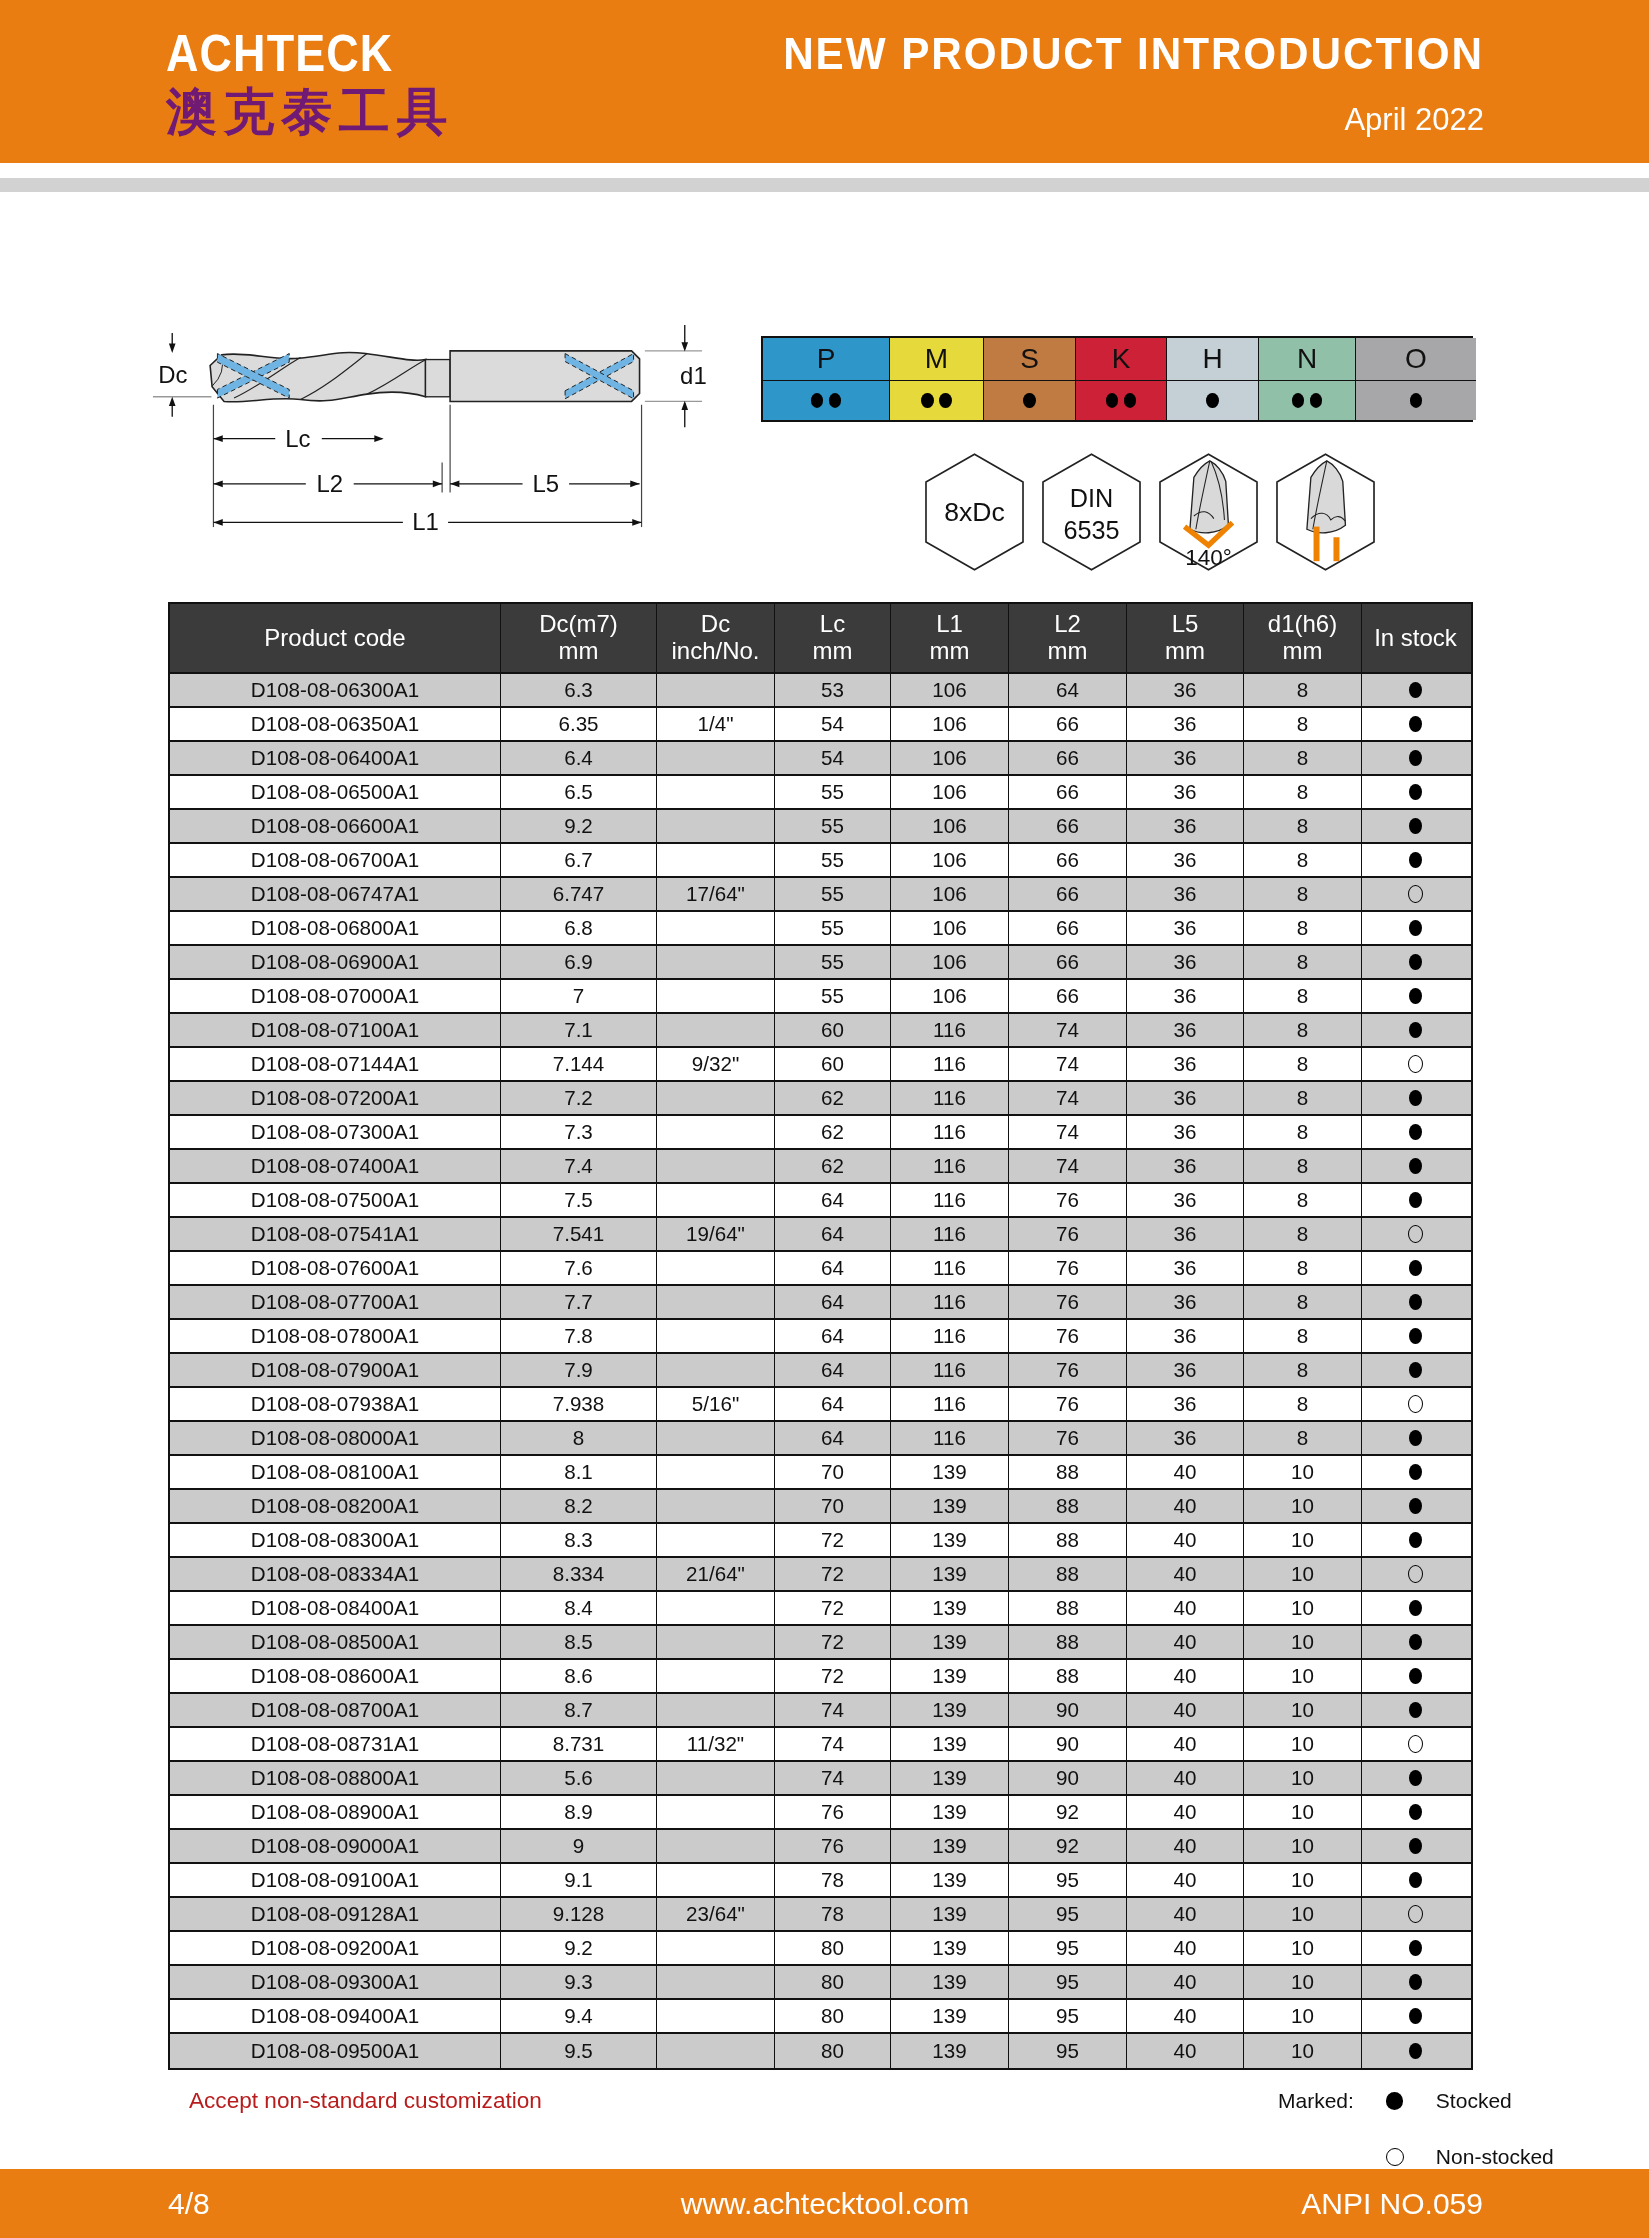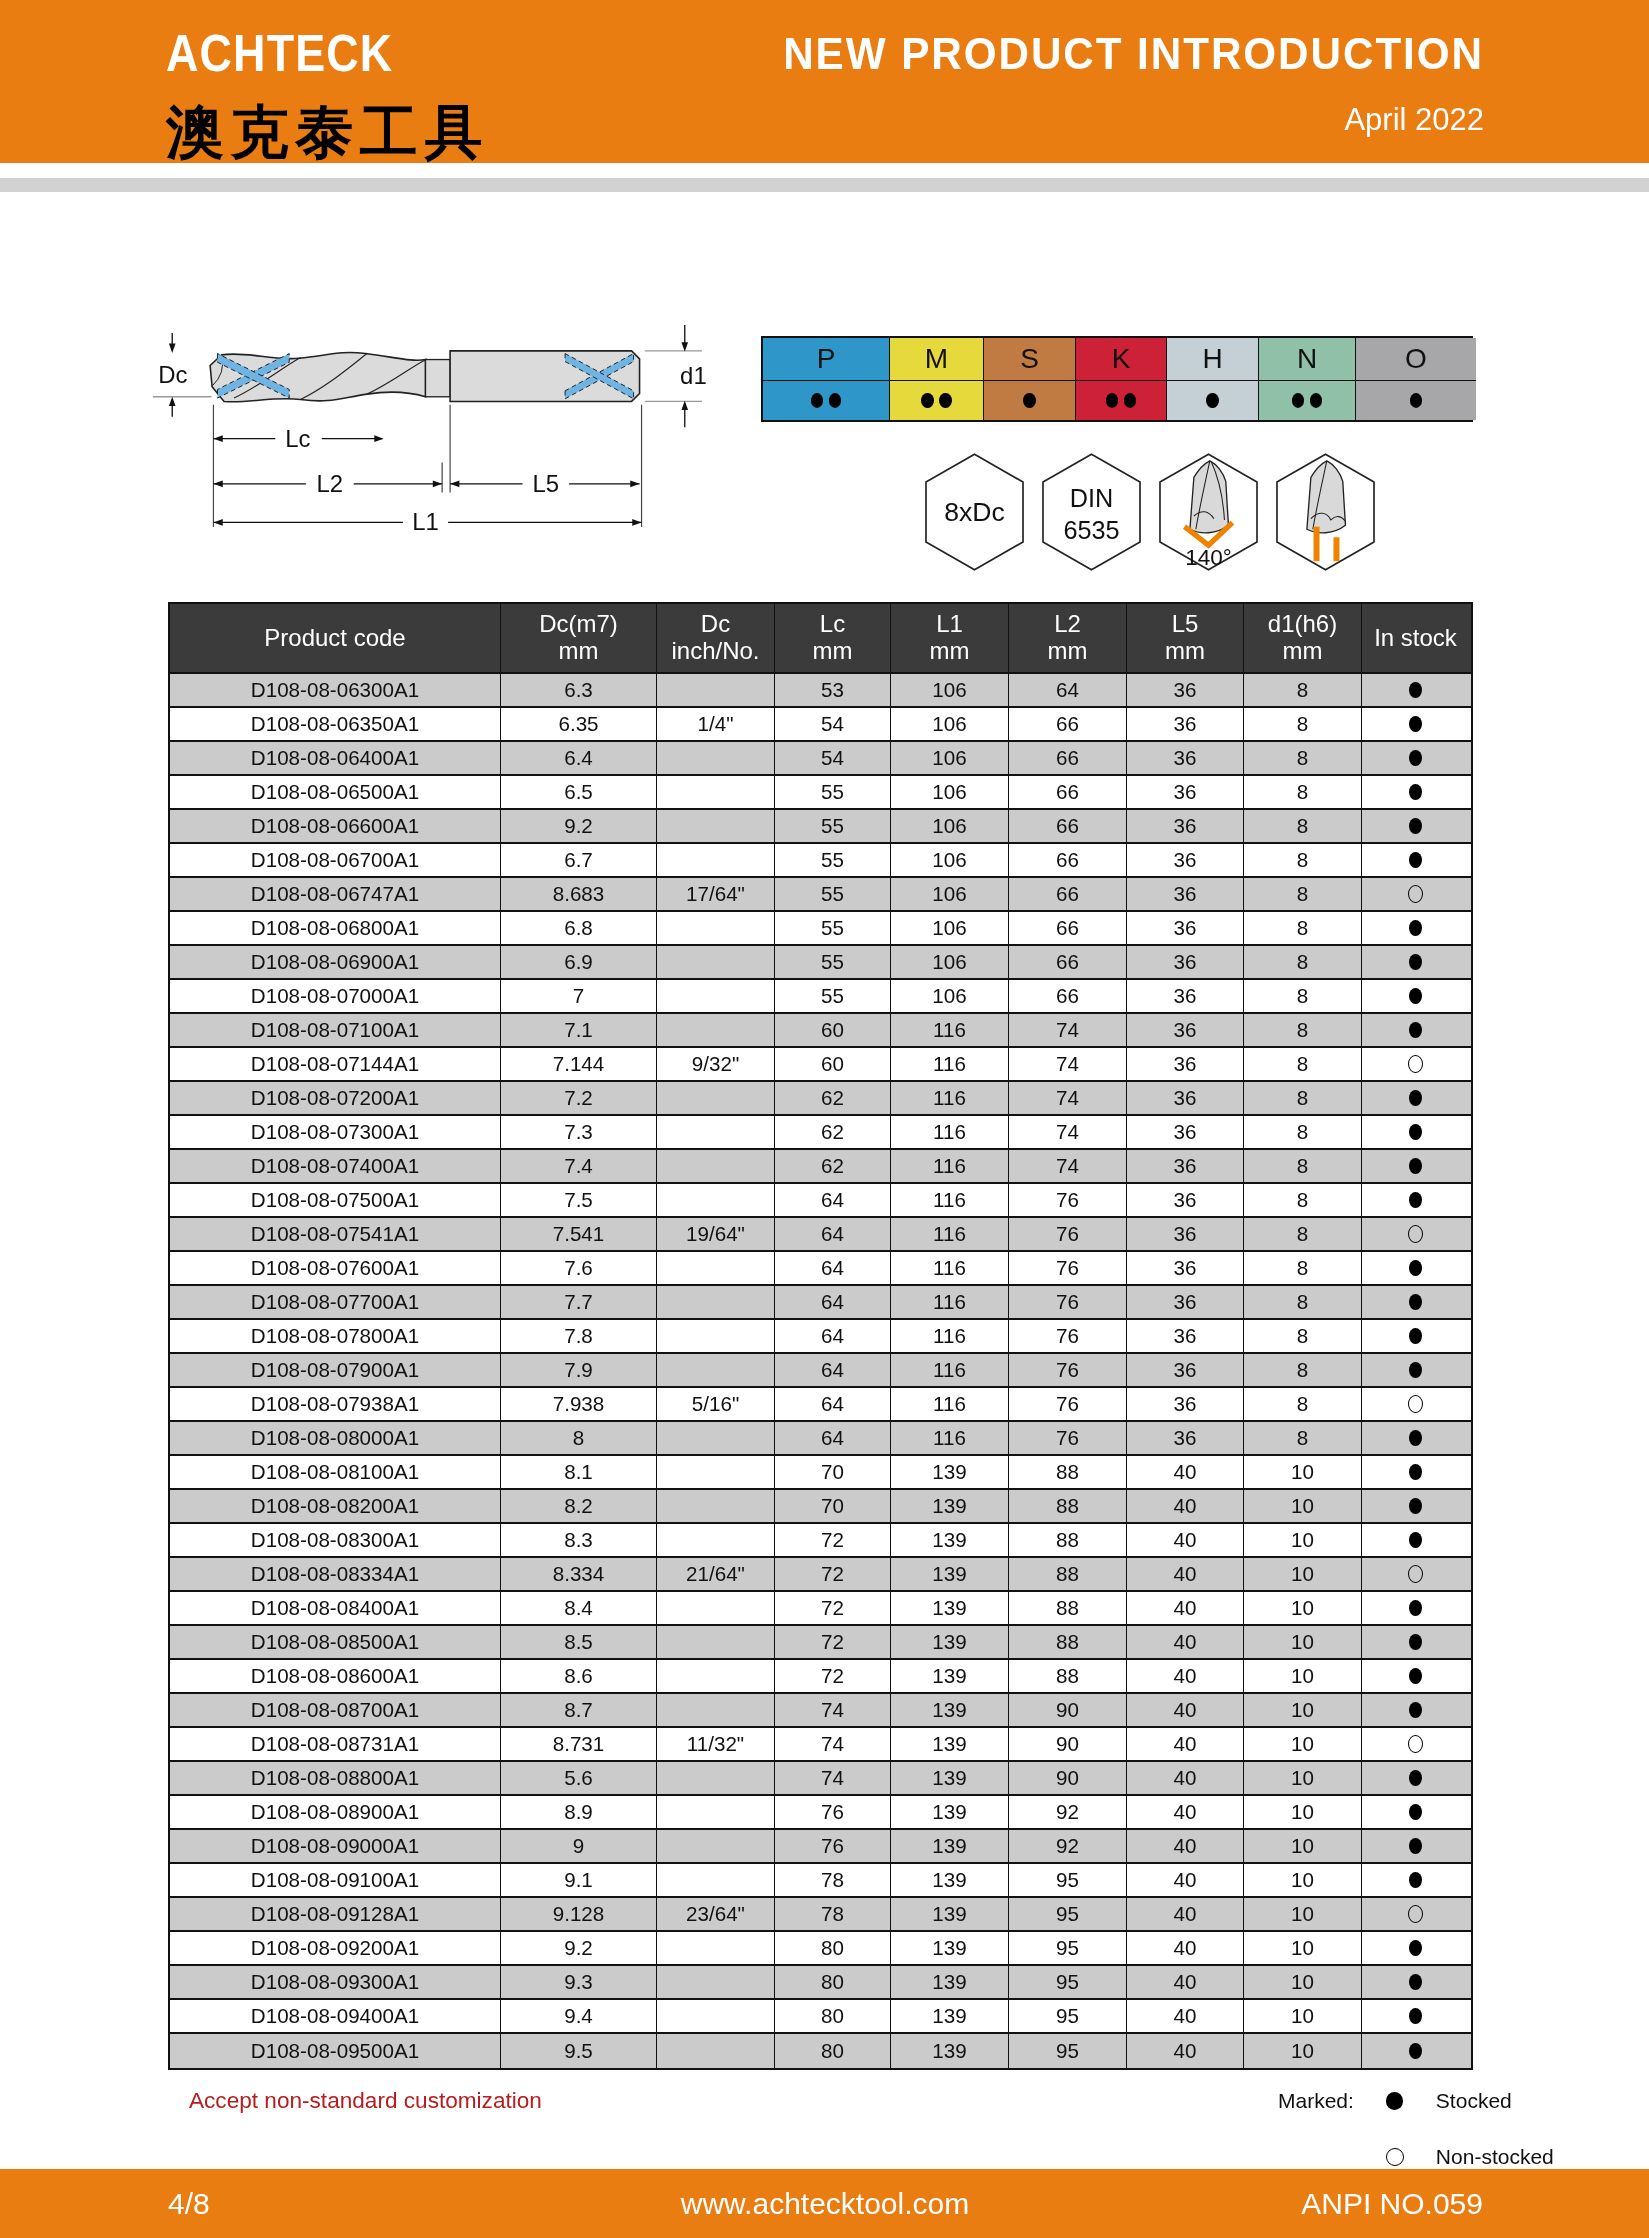--- a/index.html
+++ b/index.html
@@ -3,21 +3,21 @@
 <meta charset="utf-8">
 <style>
   html,body{margin:0;padding:0;background:#fff;}
   .page{position:relative;width:1650px;height:2239px;background:#fff;overflow:hidden;
         font-family:"Liberation Sans","DejaVu Sans",sans-serif;color:#111;}
 
   
   .topbar{position:absolute;left:0;top:0;width:1650px;height:163px;background:#EA7D12;}
   .brand{position:absolute;left:166px;top:24px;font-size:51px;font-weight:800;color:#fff;
          letter-spacing:1.3px;transform:scaleX(.88);transform-origin:left top;white-space:nowrap;}
-  .brand-cn{position:absolute;left:166px;top:94px;font-size:58px;font-weight:700;color:#000000;
+  .brand-cn{position:absolute;left:166px;top:78px;font-size:51px;font-weight:700;color:#701a75;
             letter-spacing:6.6px;white-space:nowrap;}
   .title{position:absolute;right:166px;top:29px;font-size:44px;font-weight:800;color:#fff;
          letter-spacing:2px;white-space:nowrap;transform:scaleX(.96);transform-origin:right top;}
   .date{position:absolute;right:166px;top:102px;font-size:31px;font-weight:400;color:#fff;}
   .gray-divider{position:absolute;left:0;top:178px;width:1650px;height:14px;background:#D2D2D2;}
 
   
   .drawing{position:absolute;left:133px;top:293px;width:585px;height:286px;}
   .drawing text{font-family:"Liberation Sans","DejaVu Sans",sans-serif;font-size:36px;fill:#111;}
 
@@ -339,21 +339,21 @@
           <div class="tcell">106</div>
           <div class="tcell">66</div>
           <div class="tcell">36</div>
           <div class="tcell">8</div>
           <div class="tcell">
             <span class="sdot filled"></span>
           </div>
         </div>
         <div class="trow oddg">
           <div class="tcell">D108-08-06747A1</div>
-          <div class="tcell">8.683</div>
+          <div class="tcell">6.747</div>
           <div class="tcell">17/64"</div>
           <div class="tcell">55</div>
           <div class="tcell">106</div>
           <div class="tcell">66</div>
           <div class="tcell">36</div>
           <div class="tcell">8</div>
           <div class="tcell">
             <span class="sdot open"></span>
           </div>
         </div>

